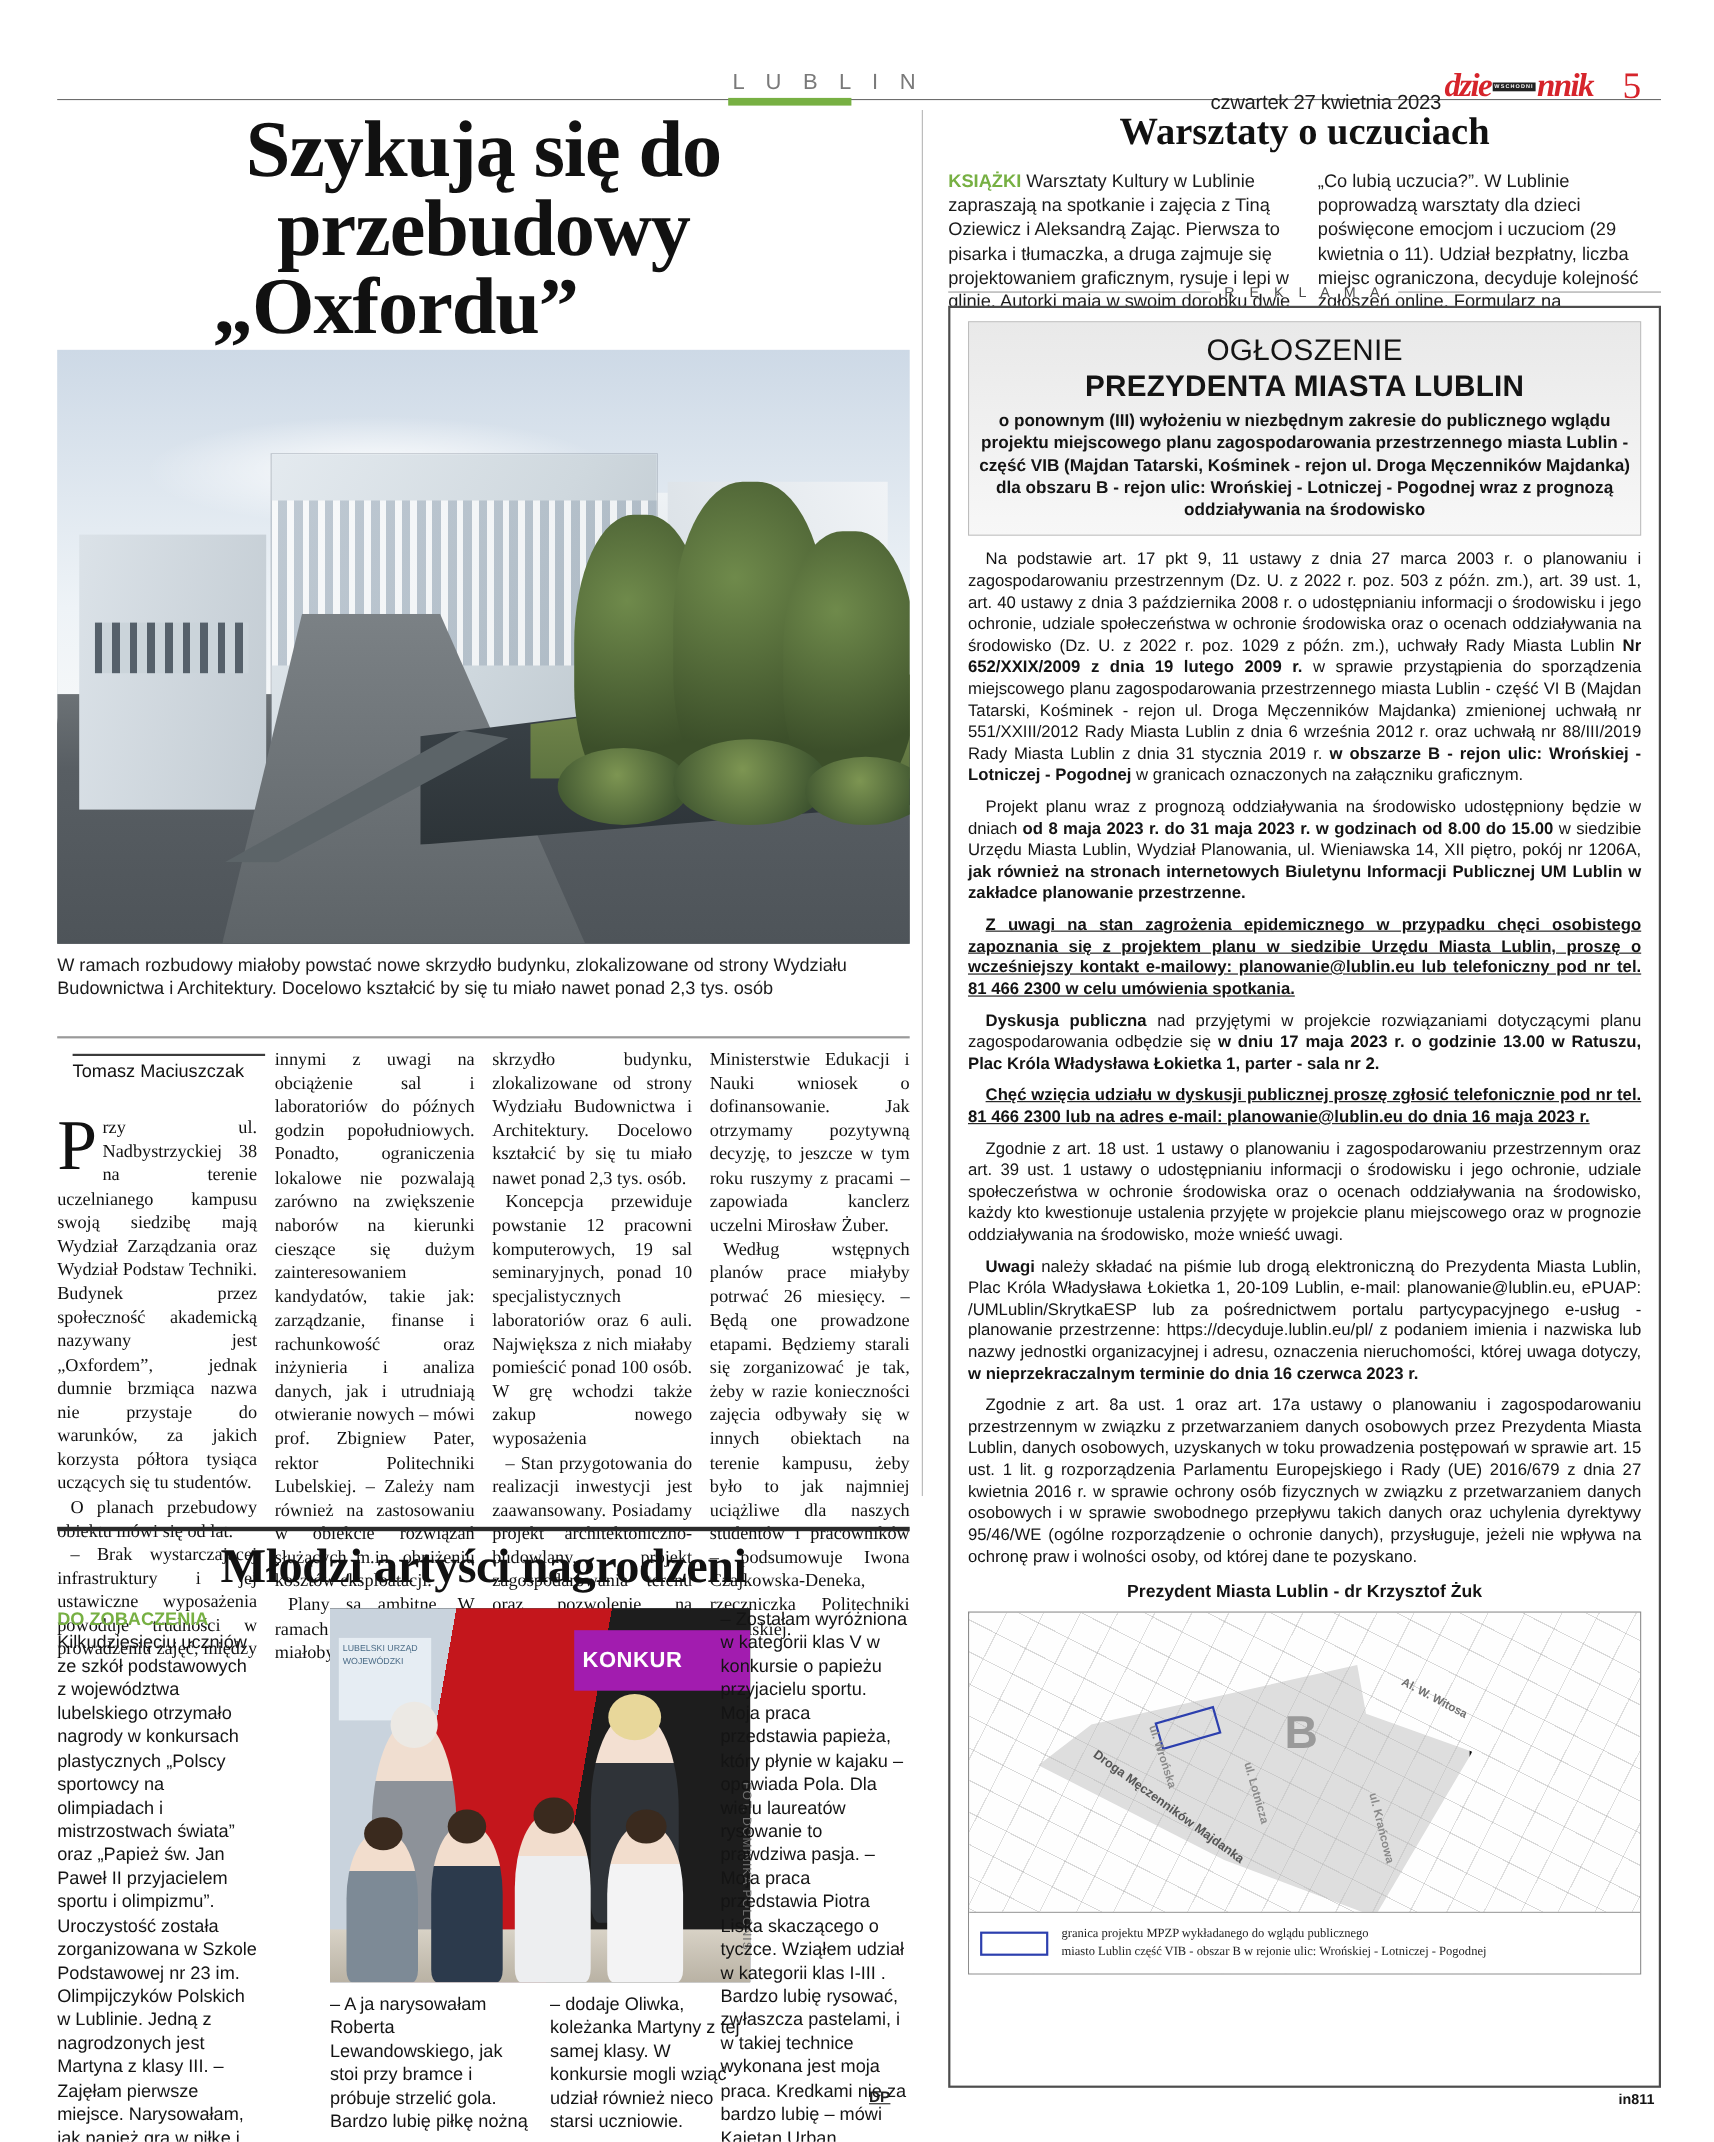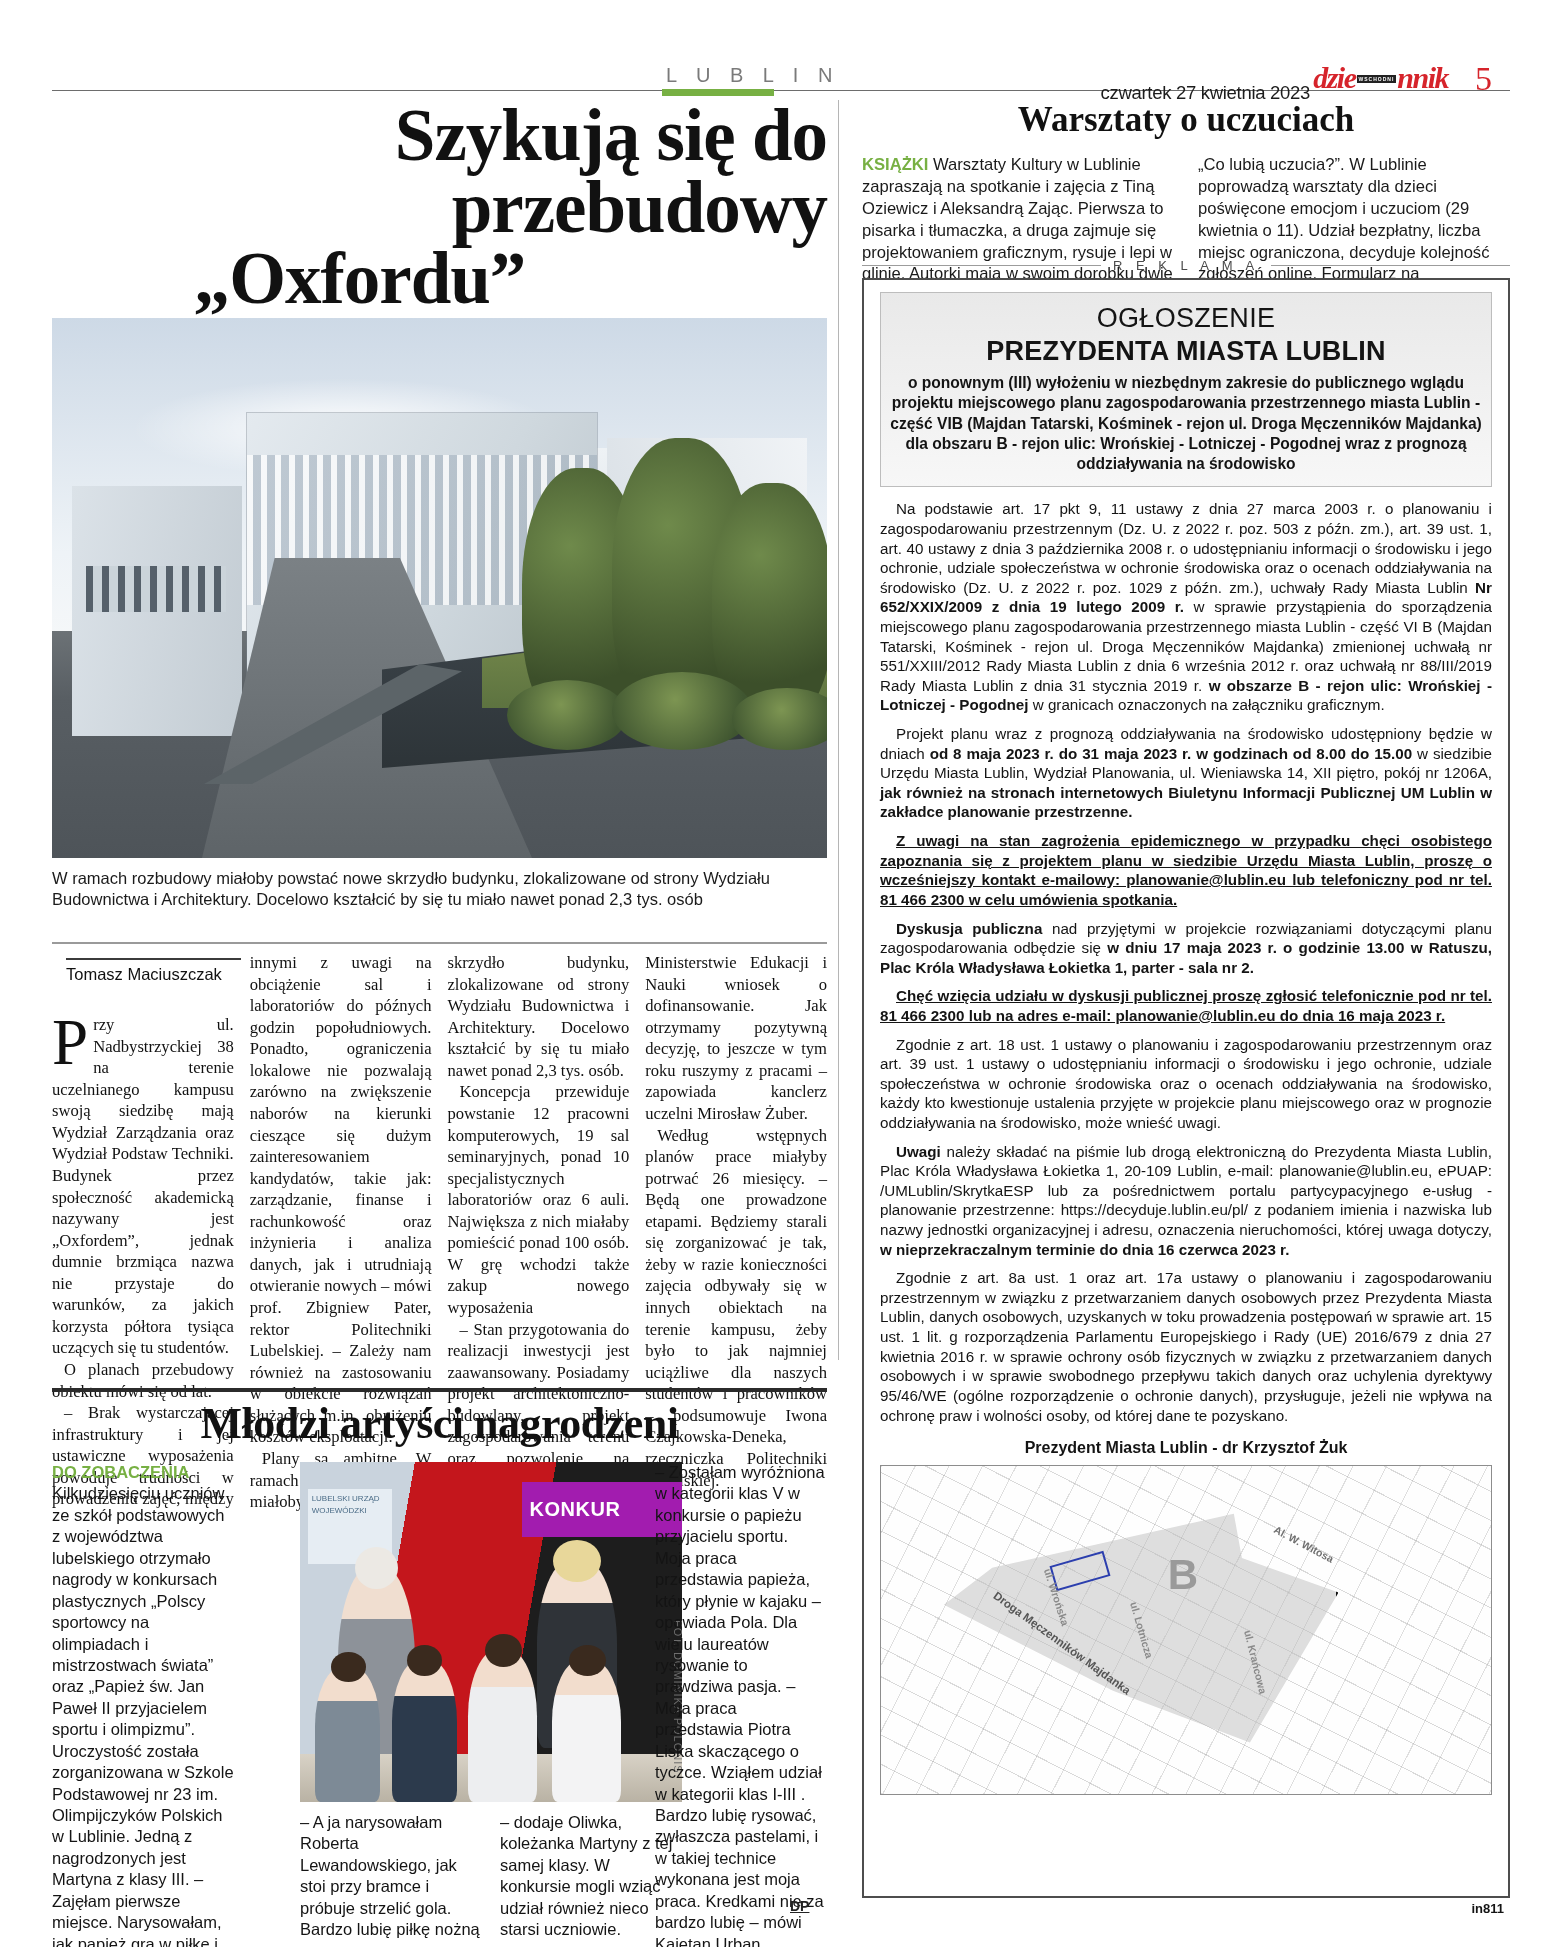--- a/index.html
+++ b/index.html
@@ -59,21 +59,21 @@
   .left-col { position:absolute; left:52px; top:100px; width:775px; }
   .headline {
     font-family:"Liberation Serif", serif;
     font-weight:bold;
     font-size:73px;
     line-height:0.98;
     letter-spacing:-1px;
     color:#111;
     margin:0;
   }
-  .headline .l1 { display:block; text-align:right; }
+  .headline .l1 { display:block; text-align:center; }
   .headline .l2 { display:block; text-align:center; padding-right:160px; }
 
   .lead {
     margin-top:22px;
     font-size:22.5px;
     line-height:1.28;
     text-align:center;
     color:#1b1b1b;
     padding:0 18px;
   }
@@ -446,18 +446,25 @@
       <div class="map">
         <div class="map-streets"></div>
         <div class="map-area"></div>
         <div class="map-B">B</div>
         <div class="map-blue"></div>
         <div class="map-lbl ml1">ul. Wrońska</div>
         <div class="map-lbl ml2">ul. Lotnicza</div>
         <div class="map-lbl ml3">ul. Krańcowa</div>
         <div class="map-lbl ml4">Al. W. Witosa</div>
         <div class="map-lbl ml5">Droga Męczenników Majdanka</div>
+        <div class="map-legend">
+          <span class="sw"></span>
+          <span class="lt">
+            <span>granica projektu MPZP wykładanego do wglądu publicznego</span><br>
+            <span>miasto Lublin część VIB - obszar B w rejonie ulic: Wrońskiej - Lotniczej - Pogodnej</span>
+          </span>
+        </div>
       </div>
       <div class="ad-code">in811</div>
     </div>
   </div>
 
 </div>
 
 </body></html>

